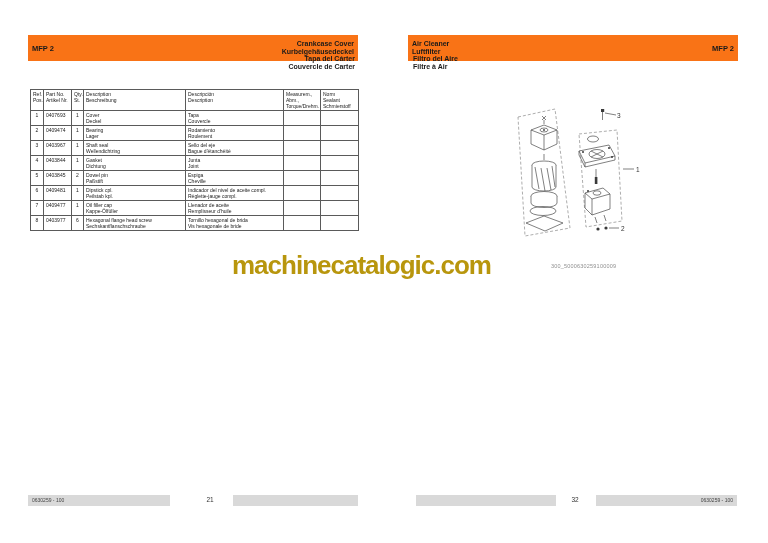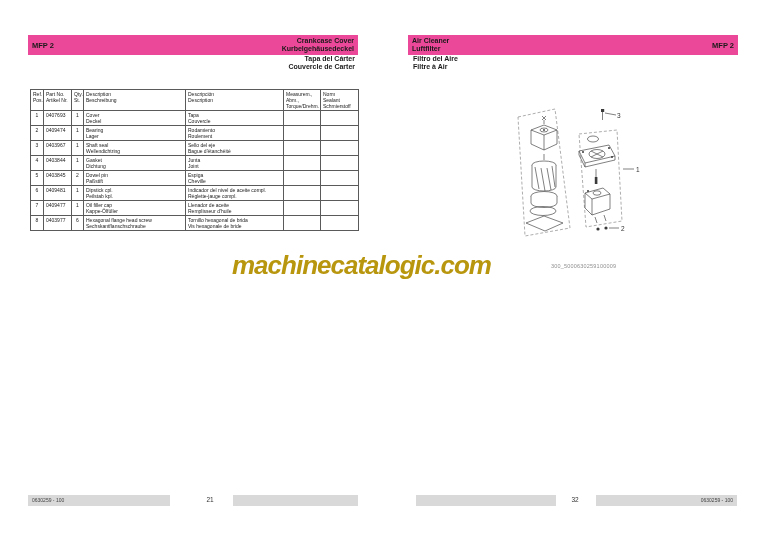--- a/index.html
+++ b/index.html
@@ -7,21 +7,21 @@
     width:768px;height:543px;position:relative;overflow:hidden;
     background:#ffffff;color:#1a1a1a;
     font-family:"Liberation Sans","DejaVu Sans",sans-serif;
   }
   .page{position:absolute;top:0;height:543px;background:#fff;}
   #left-page{left:0;width:384px;}
   #right-page{left:384px;width:384px;}
 
   
   .header-bar{
-    position:absolute;top:35px;height:20px;background:#ec4899;
+    position:absolute;top:35px;height:26px;background:#f97316;
     display:flex;align-items:center;justify-content:space-between;
     box-sizing:border-box;padding:0 4px;
   }
   .model{font-weight:bold;font-size:7.5px;}
   .title-lines{font-weight:bold;font-size:7px;line-height:8px;}
   .title-lines.right{text-align:right;}
   .subtitle{position:absolute;top:55px;font-weight:bold;font-size:7px;line-height:8px;}
 
   
   #parts-table{
@@ -358,13 +358,13 @@
   </div>
   <div id="diagram-code" style="left:167px;">300_5000630259100009</div>
 
   <div class="footer-bar" style="left:32px;width:140px;"></div>
   <div class="page-number" style="left:179px;width:24px;text-align:center;">32</div>
   <div class="footer-bar" style="left:212px;width:141px;text-align:right;padding-right:4px;">
     <span>0630259 - 100</span>
   </div>
 </div>
 
-<div id="watermark" style="color: rgb(184, 150, 13); font-style: italic;">machinecatalogic.com</div>
+<div id="watermark" style="color: rgb(184, 150, 13);">machinecatalogic.com</div>
 
 </body></html>

